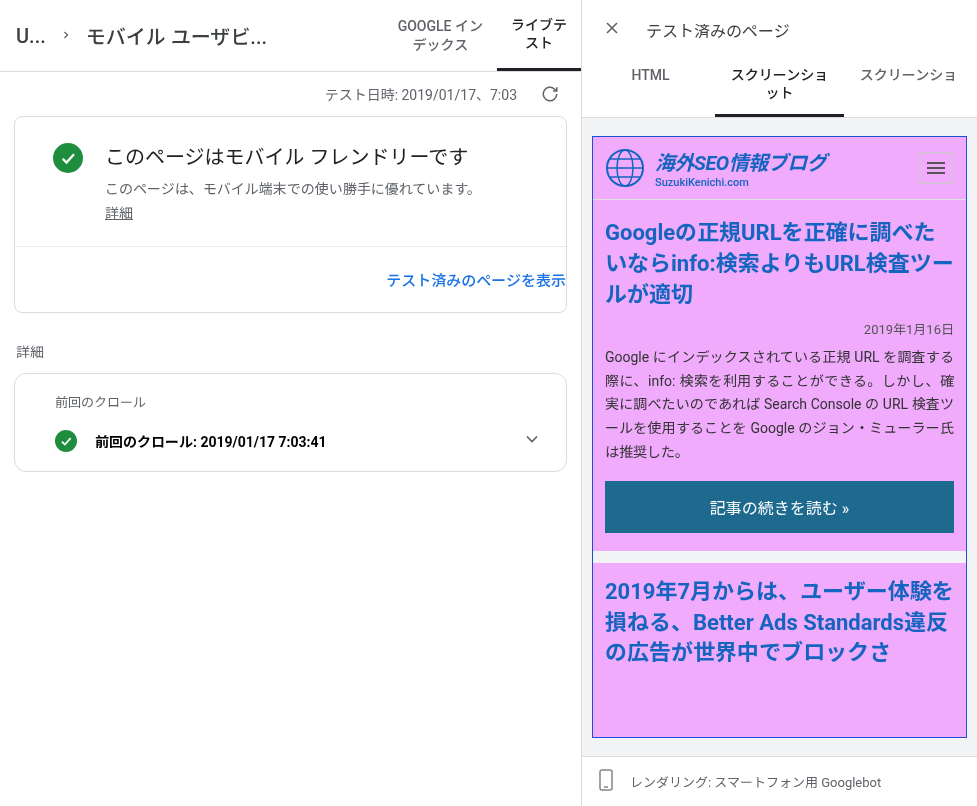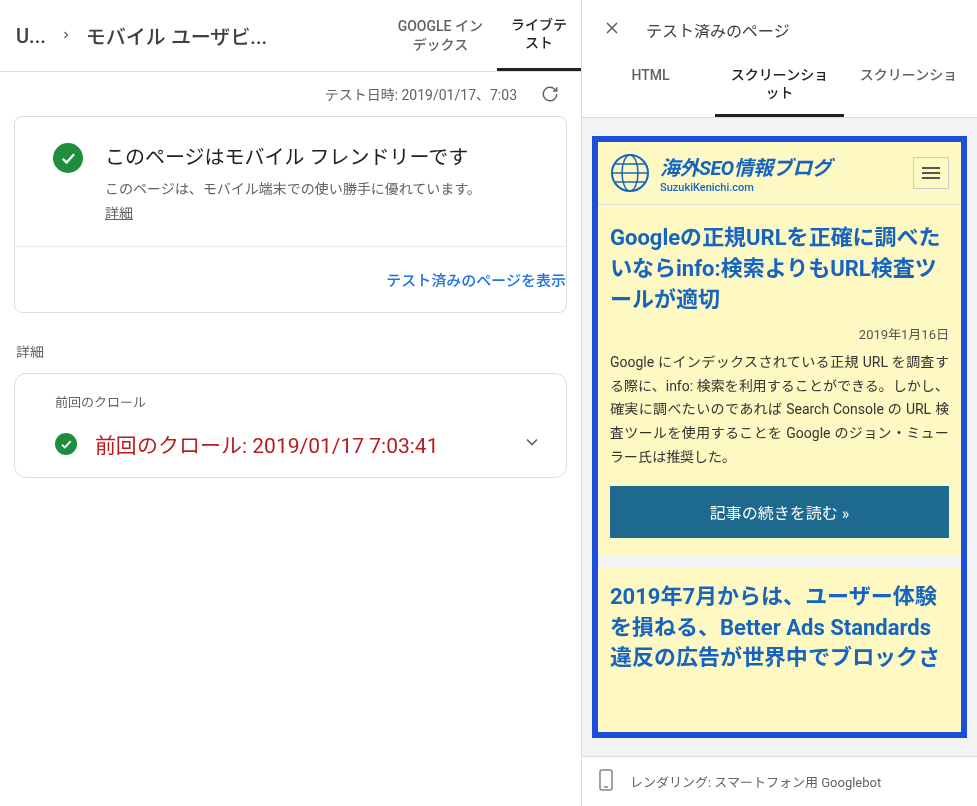--- a/index.html
+++ b/index.html
@@ -38,34 +38,34 @@
     .card-divider { border-top: 1px solid #e8eaed; }
     .card-action { padding: 22px 0; text-align: right; color: #1a73e8; font-size: 15px; font-weight: 500; cursor: pointer; }
 
     .section-title { padding: 28px 16px 12px; font-size: 14px; color: #5f6368; }
 
     .crawl-card { margin: 0 14px; border: 1px solid #dadce0; border-radius: 12px; padding: 18px 24px 18px 40px; }
     .crawl-label { font-size: 13px; color: #5f6368; margin-bottom: 18px; }
     .crawl-row { display: flex; align-items: center; gap: 18px; }
     .crawl-row .status-icon-sm { width: 22px; height: 22px; border-radius: 50%; background: #1e8e3e; display: flex; align-items: center; justify-content: center; }
     .crawl-row .status-icon-sm svg { width: 14px; height: 14px; }
-    .crawl-row .text { flex: 1; font-size: 21px; color: #b91c1c; }
+    .crawl-row .text { flex: 1; font-size: 14px; color: #000000; font-weight: bold; }
     .expand-icon { color: #5f6368; cursor: pointer; }
 
     
     .right-header { display: flex; align-items: center; padding: 18px 20px 10px; gap: 24px; }
     .close-btn { cursor: pointer; color: #5f6368; }
     .right-title { font-size: 16px; color: #3c4043; }
 
     .right-tabs { display: flex; border-bottom: 1px solid #dadce0; padding: 0 4px; }
     .right-tab { flex: 1; text-align: center; padding: 14px 8px 12px; font-size: 14px; color: #5f6368; cursor: pointer; line-height: 1.3; font-weight: 500;}
     .right-tab.active { color: #202124; border-bottom: 3px solid #202124; }
 
     .preview-area { flex: 1; background: #f1f3f4; padding: 18px 10px; overflow: hidden; position: relative; }
-    .preview-frame { background: #fef9c3; border: 6px solid #1d4ed8; height: 100%; overflow: hidden; }
+    .preview-frame { background: #f0abfc; border: 1px solid #1d4ed8; height: 100%; overflow: hidden; }
 
     
     .blog-header { display: flex; align-items: center; padding: 10px 12px; gap: 10px; border-bottom: 1px solid #e0e0e0; }
     .blog-logo { width: 40px; height: 40px; flex-shrink: 0; }
     .blog-title-wrap { flex: 1; }
     .blog-title { font-size: 20px; font-weight: 700; color: #1565c0; font-style: italic; letter-spacing: -0.5px; }
     .blog-sub { font-size: 11px; color: #1565c0; font-weight: 500; }
     .hamburger { border: 1px solid #ccc; padding: 6px 8px; cursor: pointer; }
     .hamburger div { width: 18px; height: 2px; background: #555; margin: 3px 0; }
 

